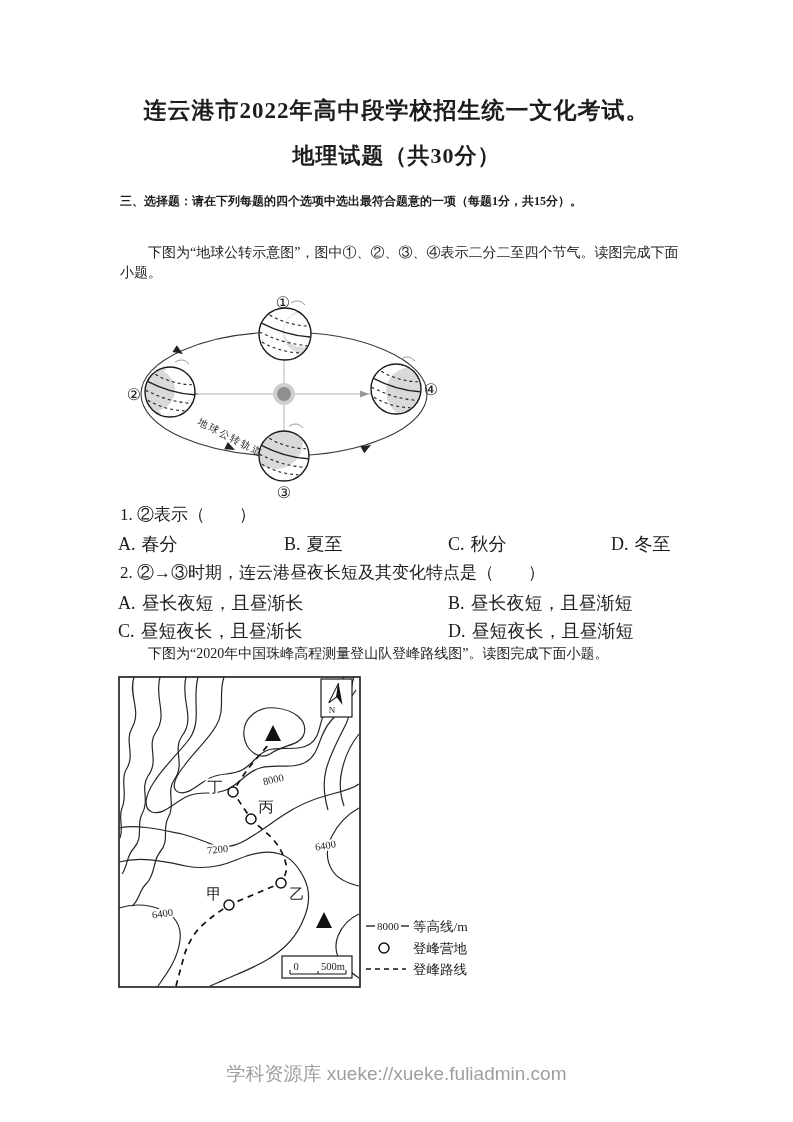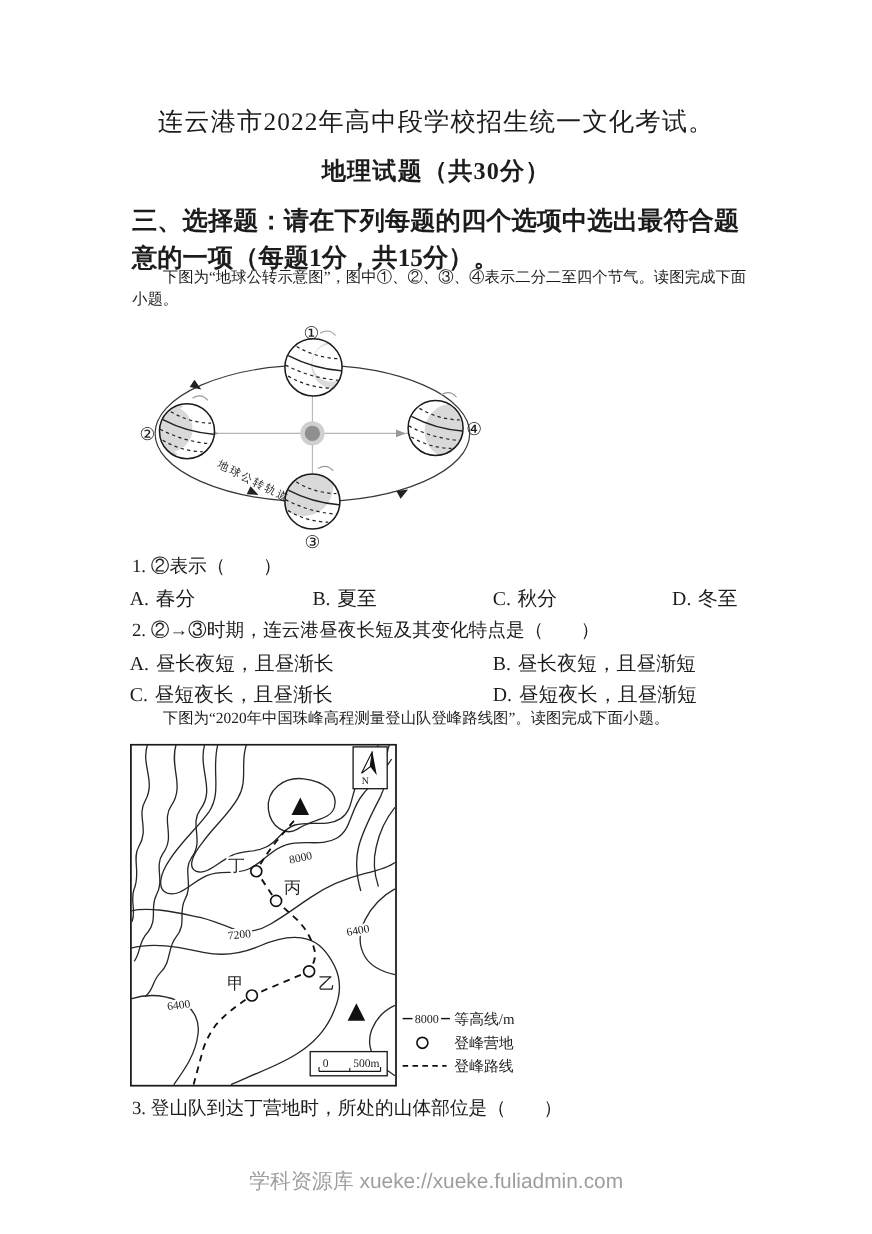--- a/index.html
+++ b/index.html
@@ -3,23 +3,23 @@
 <meta charset="utf-8">
 <style>
   html,body{margin:0;padding:0;background:#e8e8e8;}
   #page{
     position:relative;width:793px;height:1122px;background:#ffffff;
     margin:0 auto;overflow:hidden;
     font-family:"Liberation Serif","DejaVu Serif",serif;
     color:#1c1c1c;
   }
   .abs{position:absolute;}
-  .title{width:100%;text-align:center;font-size:23px;font-weight:normal;letter-spacing:1px;}
+  .title{width:100%;text-align:center;font-size:23px;font-weight:bold;letter-spacing:1px;}
   .subtitle{width:100%;text-align:center;font-size:22px;font-weight:bold;letter-spacing:1px;}
-  .sectionhdr{left:120px;width:560px;font-size:23px;font-weight:bold;line-height:34px;}
+  .sectionhdr{left:120px;width:560px;font-size:12px;font-weight:bold;line-height:34px;}
   .para{left:120px;width:560px;font-size:14px;line-height:20px;text-indent:2em;}
   .qstem{left:120px;font-size:17px;white-space:nowrap;}
   .opt{font-size:18px;white-space:nowrap;}
   .opt .lab{margin-right:6px;}
   .footer{width:100%;text-align:center;font-size:19px;color:#9e9e9e;
     font-family:"Liberation Sans","DejaVu Sans",sans-serif;}
   svg text{font-family:"Liberation Serif","DejaVu Serif",serif;fill:#1c1c1c;}
   .halo{paint-order:stroke;stroke:#ffffff;stroke-width:4px;}
 </style>
 </head>
@@ -227,20 +227,16 @@
       <text x="295" y="255" font-size="13.5">等高线/m</text>
 
       <circle cx="266" cy="272" r="5" fill="#fff" stroke="#111" stroke-width="1.5"></circle>
       <text x="295" y="277" font-size="13.5">登峰营地</text>
 
       <line x1="248" y1="293" x2="288" y2="293" stroke="#111" stroke-width="1.7" stroke-dasharray="5,4"></line>
       <text x="295" y="298" font-size="13.5">登峰路线</text>
     </g>
   </svg>
 
-  <div class="abs qstem" style="top:996px;">
-    <span>3.</span>
-    <span>登山队到达丁营地时，所处的山体部位是（　　）</span>
-  </div>
 
   <div class="abs footer" style="top:1061px;">学科资源库 xueke://xueke.fuliadmin.com</div>
 
 </div>
 
 </body></html>

